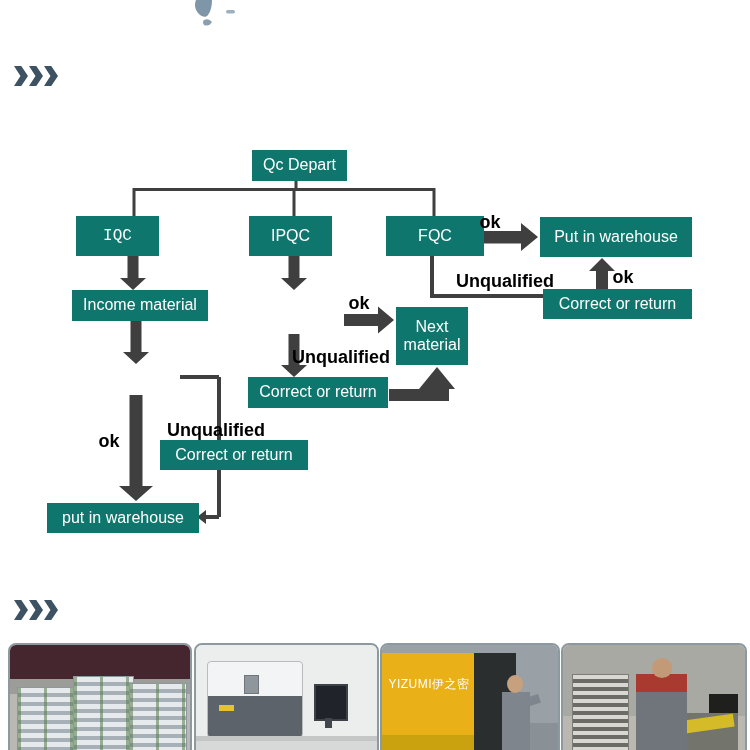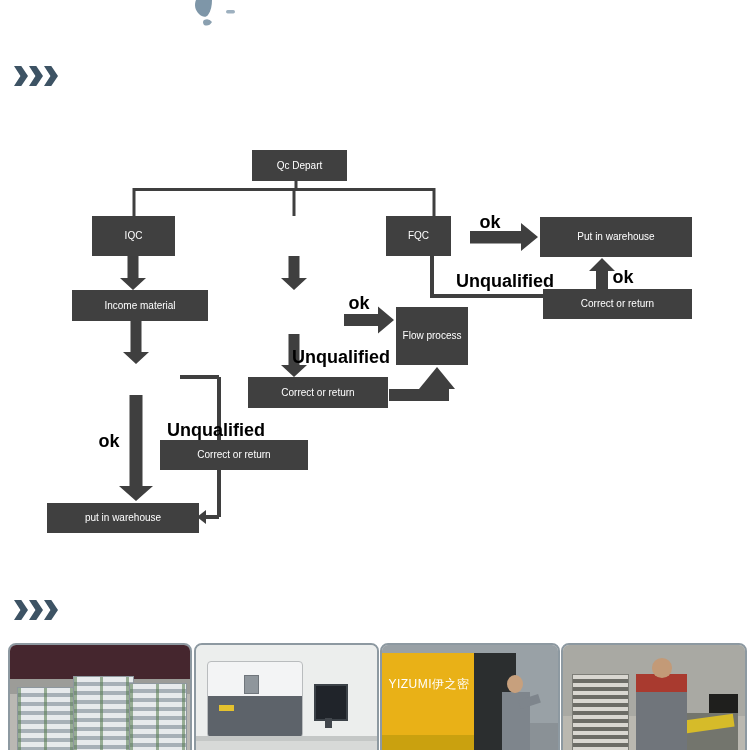--- a/index.html
+++ b/index.html
@@ -9,31 +9,31 @@
   
   .section-header{position:absolute;left:14px;display:flex;align-items:center;gap:11px;}
   .chevrons{display:flex;gap:1px;}
   .chevron{width:14px;height:20px;background:#3d5364;
     clip-path:polygon(0 0,52% 0,100% 50%,52% 100%,0 100%,46% 50%);}
   .section-title{font-size:21px;color:#1c1c1c;letter-spacing:.2px;}
 
   
   .org-layer{position:absolute;left:0;top:0;width:750px;height:750px;}
   svg.connectors{position:absolute;left:0;top:0;z-index:1;}
-  .node{position:absolute;z-index:2;background:#404040;color:#ffffff;
+  .node{position:absolute;z-index:2;background:#0f766e;color:#ffffff;
     display:flex;align-items:center;justify-content:center;text-align:center;
-    font-size:10px;line-height:1.15;}
+    font-size:16px;line-height:1.15;}
   .edge-label{position:absolute;z-index:3;font-size:18px;font-weight:bold;color:#000;
     transform:translate(-50%,-50%);white-space:nowrap;}
 
   
   .n-qc{left:252px;top:150px;width:95px;height:31px;}
-  .n-iqc{left:92px;top:216px;width:83px;height:40px;}
+  .n-iqc{left:76px;top:216px;width:83px;height:40px;font-family:Liberation Mono, monospace;}
   .n-ipqc{left:249px;top:216px;width:83px;height:40px;}
-  .n-fqc{left:386px;top:216px;width:65px;height:40px;}
+  .n-fqc{left:386px;top:216px;width:98px;height:40px;}
   .n-putr{left:540px;top:217px;width:152px;height:40px;}
   .n-income{left:72px;top:290px;width:136px;height:31px;}
   .n-inspectprod{left:246px;top:290px;width:96px;height:44px;}
   .n-next{left:396px;top:307px;width:72px;height:58px;}
   .n-corr-r{left:543px;top:289px;width:149px;height:30px;}
   .n-inspection{left:83px;top:364px;width:97px;height:31px;}
   .n-corr-m{left:248px;top:377px;width:140px;height:31px;}
   .n-corr-l{left:160px;top:440px;width:148px;height:30px;}
   .n-putb{left:47px;top:503px;width:152px;height:30px;}
 
@@ -156,24 +156,25 @@
 
         <polygon points="596,289 608,289 608,271 615,271 602,258 589,271 596,271"></polygon>
 
         <rect x="389" y="389" width="60" height="12"></rect>
         <polygon points="419,389 455,389 437,367"></polygon>
       </g>
     </svg>
 
     <div class="node n-qc">Qc Depart</div>
     <div class="node n-iqc">IQC</div>
+    <div class="node n-ipqc">IPQC</div>
     <div class="node n-fqc">FQC</div>
     <div class="node n-putr">Put in warehouse</div>
     <div class="node n-income">Income material</div>
-    <div class="node n-next">Flow process</div>
+    <div class="node n-next">Next material</div>
     <div class="node n-corr-r">Correct or return</div>
     <div class="node n-corr-m">Correct or return</div>
     <div class="node n-corr-l">Correct or return</div>
     <div class="node n-putb">put in warehouse</div>
 
     <span class="edge-label l-ok-fqc">ok</span>
     <span class="edge-label l-unq-fqc">Unqualified</span>
     <span class="edge-label l-ok-corr-r">ok</span>
     <span class="edge-label l-ok-ipqc">ok</span>
     <span class="edge-label l-unq-ipqc">Unqualified</span>

